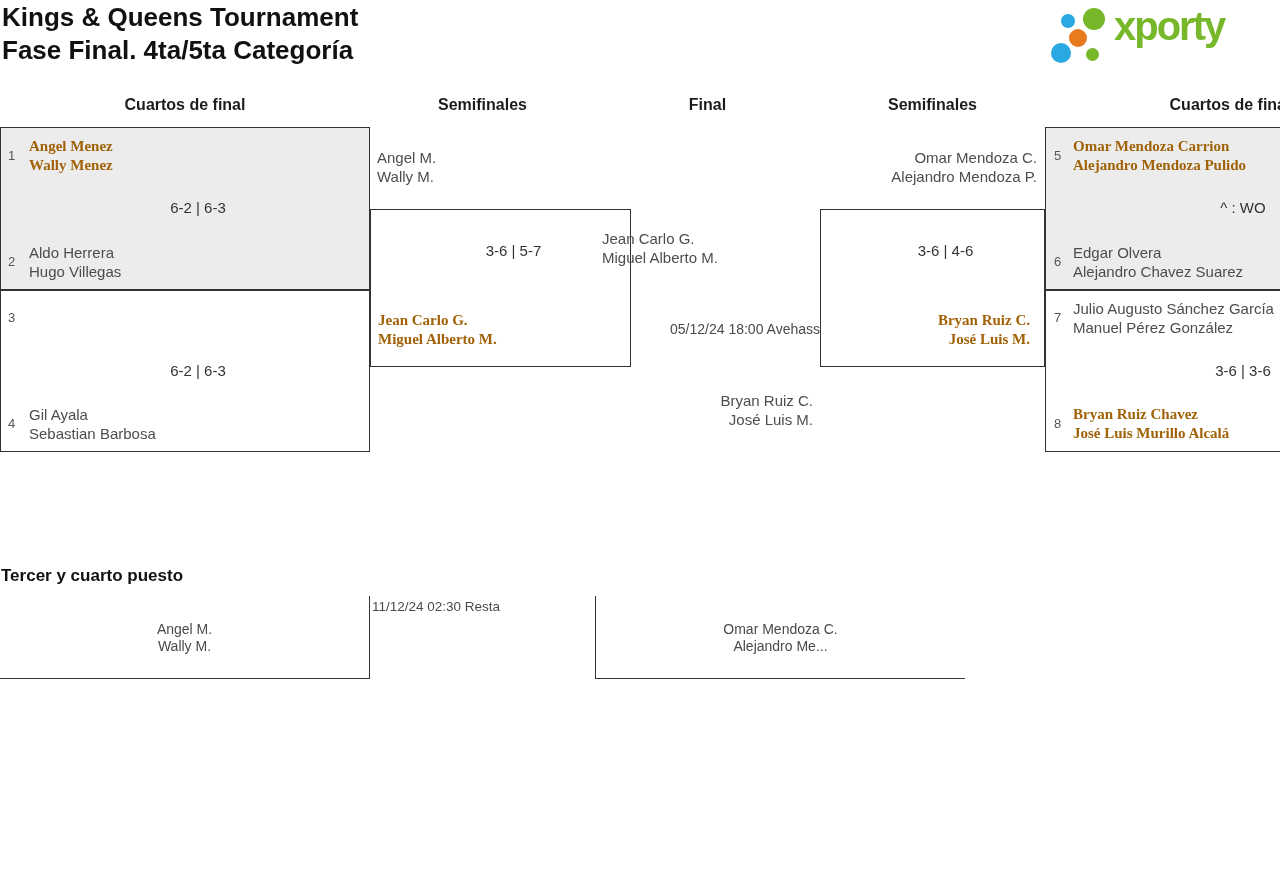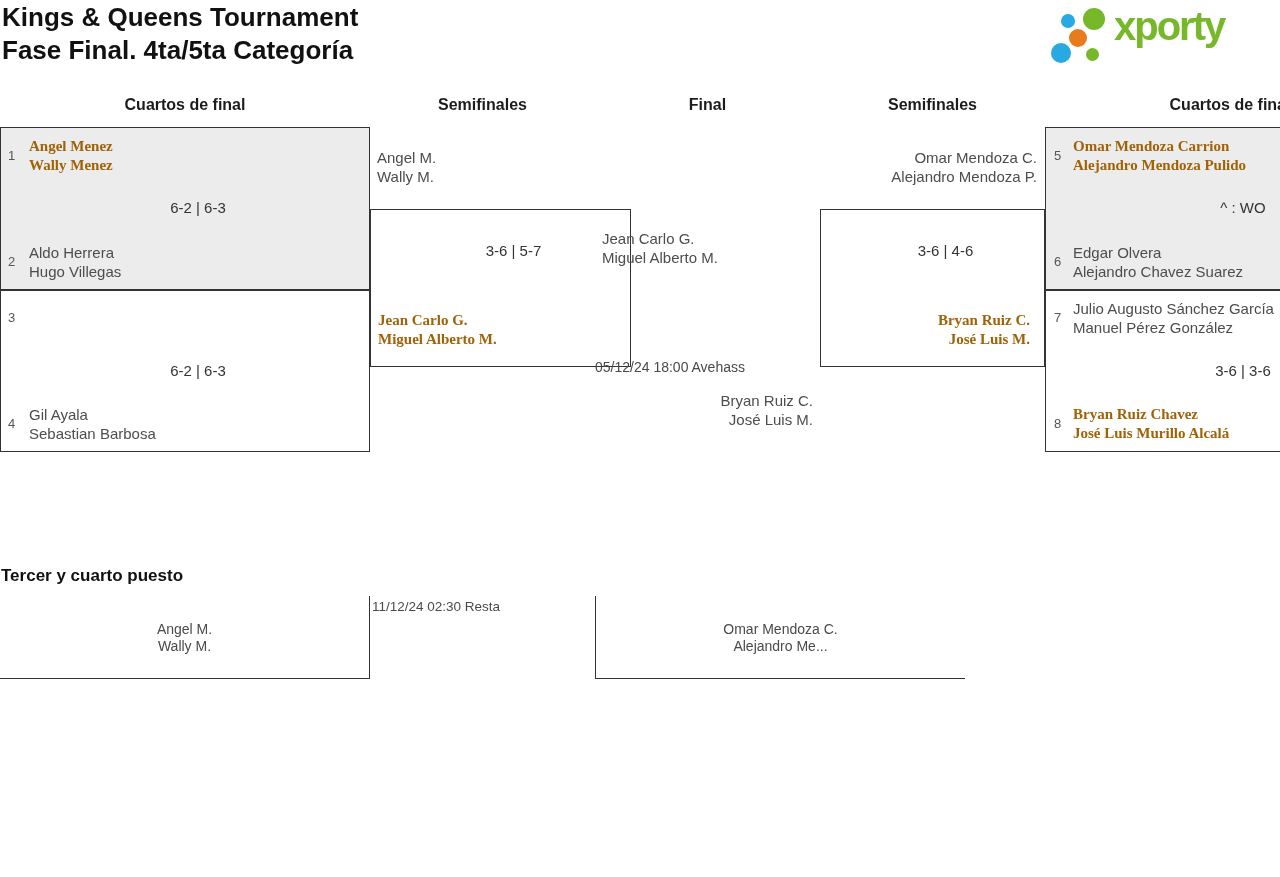--- a/index.html
+++ b/index.html
@@ -97,21 +97,21 @@
     <div class="team winner" style="left:7px;top:101px;">
       <div>Jean Carlo G.</div>
       <div>Miguel Alberto M.</div>
     </div>
   </div>
 
   <div class="abs team" style="left:602px;top:229px;">
     <div>Jean Carlo G.</div>
     <div>Miguel Alberto M.</div>
   </div>
-  <div class="schedule" style="left:595px;width:225px;top:321px;text-align:left;margin-top:38px;">05/12/24 18:00 Avehass</div>
+  <div class="schedule" style="left:595px;width:225px;top:321px;text-align:right;">05/12/24 18:00 Avehass</div>
   <div class="abs team right-align" style="left:595px;width:218px;top:391px;">
     <div>Bryan Ruiz C.</div>
     <div>José Luis M.</div>
   </div>
 
   <div class="abs team right-align" style="left:820px;width:217px;top:148px;">
     <div>Omar Mendoza C.</div>
     <div>Alejandro Mendoza P.</div>
   </div>
 

